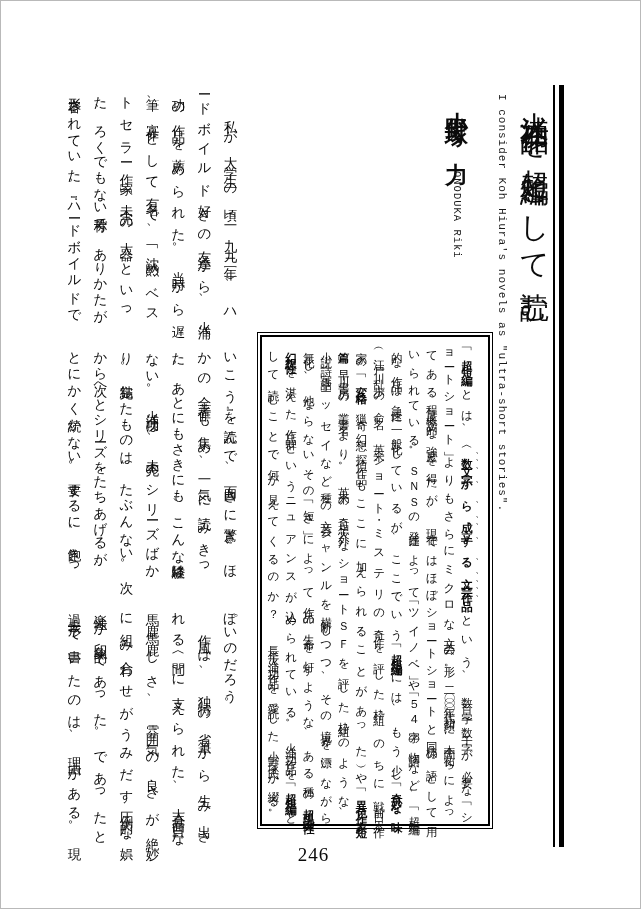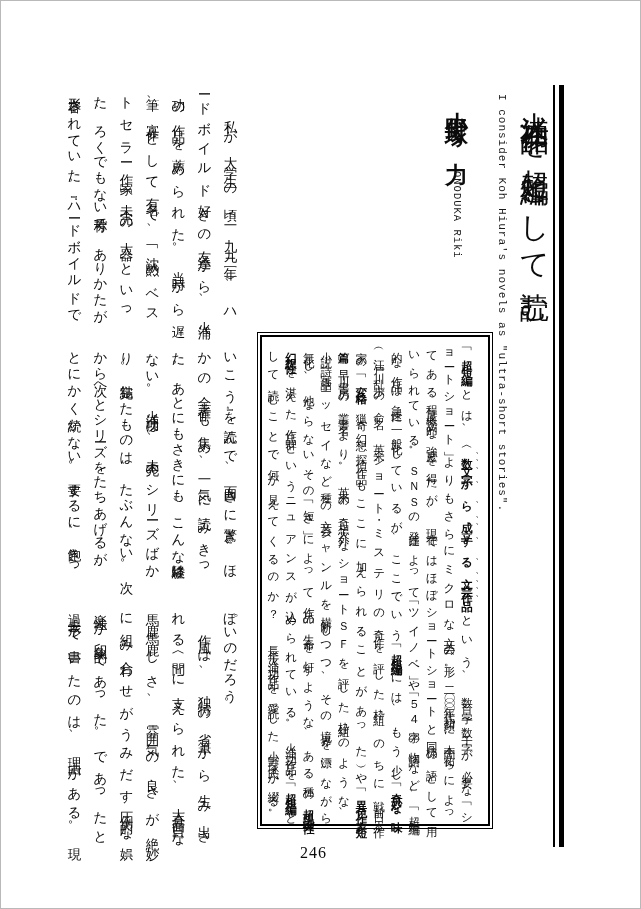--- a/index.html
+++ b/index.html
@@ -60,21 +60,21 @@
   }
   .gb{font-family:"Liberation Sans","DejaVu Sans",sans-serif;font-weight:700;}
   .em{
     -webkit-text-emphasis:filled sesame #000;
     text-emphasis:filled sesame #000;
   }
 
   
   .page-number{
     position:absolute;left:0;right:14px;top:843px;text-align:center;
-    font-size:16px;letter-spacing:1px;
+    font-size:19px;letter-spacing:1px;
   }
 </style>
 </head>
 <body>
 
 <div class="page">
 
   <div class="title-rule"></div>
 
   <h1 class="title v">火浦功作品を超短編として読む</h1>

